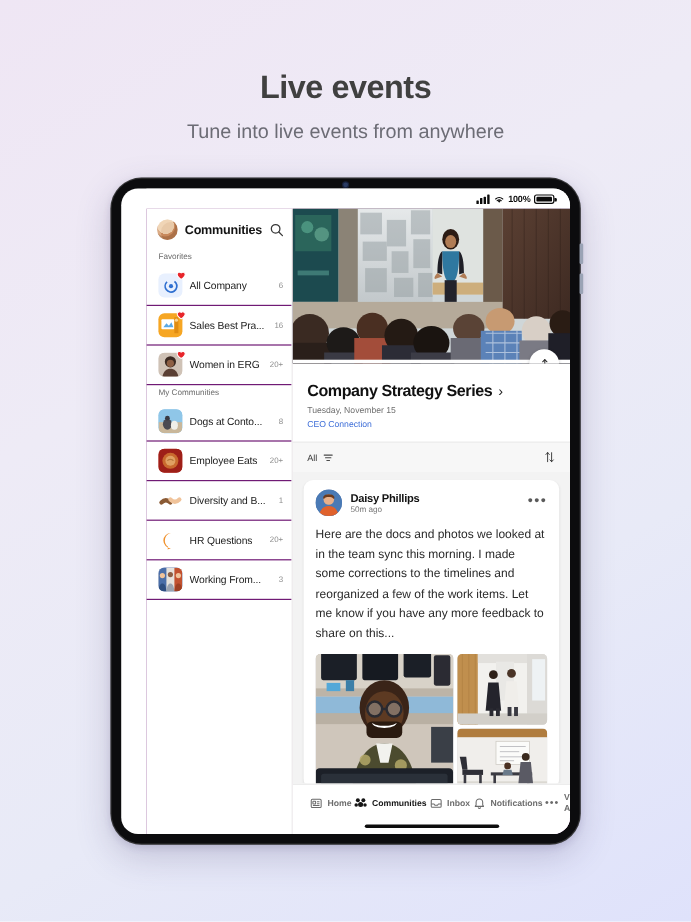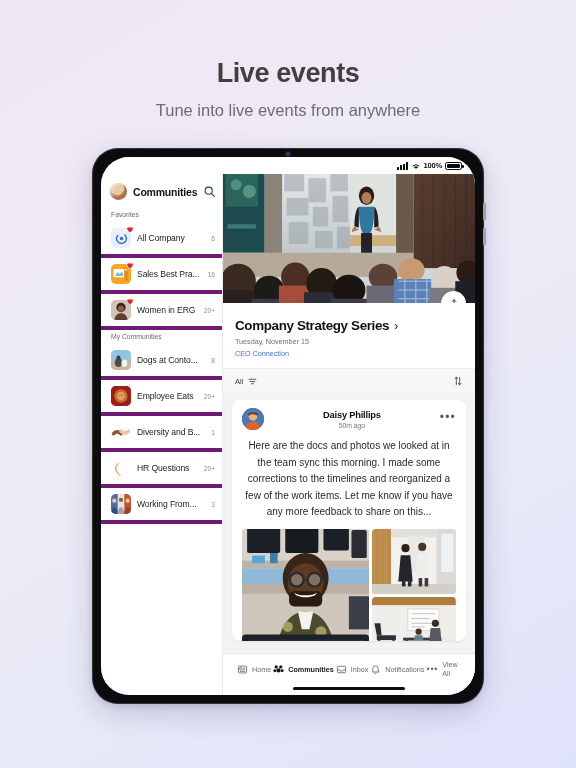--- a/index.html
+++ b/index.html
@@ -47,24 +47,24 @@
   .vol-btn {
     position: absolute; right: -2px; width: 3px; height: 17px;
     background: #9aa3b5; border-radius: 1px;
   }
   .vol-1 { top: 55px; }
   .vol-2 { top: 80px; }
 
   .screen {
     width: 100%; height: 100%;
     background: #ffffff;
-    border-radius: 28px;
+    border-radius: 14px;
     overflow: hidden;
     position: relative;
-    display: flex; flex-direction: column;
+    display: flex; flex-direction: column; padding-left: 21px;
   }
 
   
   .statusbar {
     height: 17px; background: #fff;
     display: flex; align-items: center; justify-content: flex-end;
     padding: 0 13px 0 0; gap: 3px;
     flex: 0 0 auto;
   }
   .sb-sig { display: flex; align-items: flex-end; gap: 1px; height: 8px; }
@@ -103,21 +103,21 @@
   }
   .sb-title { font-size: 10.5px; font-weight: bold; color: #141414; letter-spacing:-.2px; flex:1; }
   .ic-search { width: 13px; height: 13px; flex:0 0 13px; color:#3a3a3a;}
   .sb-section {
     font-size: 6.8px; color: #6a6a6a; padding: 3px 0 4px 10px; font-weight: 400;
   }
   .sb-list { overflow: hidden; flex: 1 1 auto; }
   .sb-item {
     display: flex; align-items: center; gap: 6px;
     padding: 6px 7px 6px 10px;
-    border-bottom: 4px solid #701a75;
+    border-bottom: 1px solid #701a75;
     position: relative;
   }
   .sb-icon {
     width: 20px; height: 20px; flex: 0 0 20px; border-radius: 5px;
     position: relative; overflow: visible;
   }
   .sb-icon .art { position:absolute; inset:0; border-radius:5px; overflow:hidden;}
   .heart {
     position: absolute; right: -4px; top: -4px; width: 10px; height: 10px;
     z-index: 2;
@@ -155,21 +155,21 @@
   .filterbar {
     display: flex; align-items: center; gap: 5px;
     padding: 7px 12px 7px 12px;
     border-top: 1px solid #ececec;
     background: #f7f7f7;
   }
   .filter-label { font-size: 7.6px; color: #3a3a3a; }
   .ic-filter { width: 9px; height: 9px; color:#4a4a4a;}
   .ic-sort { width: 10px; height: 10px; margin-left: auto; color:#3a3a3a;}
 
-  .feed { flex: 1 1 auto; background: #f3f3f3; padding: 7px 9px 0 9px; overflow: hidden; min-height:0;text-align:center;}
+  .feed { flex: 1 1 auto; background: #f3f3f3; padding: 7px 9px 0 9px; overflow: hidden; min-height:0;}
   .post {
     background: #fff; border-radius: 8px; overflow: hidden;
     box-shadow: 0 1px 2px rgba(0,0,0,.07);
   }
   .post-head { display: flex; align-items: center; gap: 7px; padding: 8px 10px 2px 10px; }
   .post-avatar {
     width: 22px; height: 22px; border-radius: 50%; flex: 0 0 22px; overflow:hidden;
     background: #4a6fa8;
   }
   .post-meta { flex: 1 1 auto; min-width: 0; }
@@ -190,21 +190,21 @@
 
   
   .tabbar {
     flex: 0 0 auto; background: #fff;
     border-top: 1px solid #e8e8e8;
     display: flex; align-items: center;
     padding: 6px 14px 4px 14px; gap: 2px;
   }
   .tab { display: flex; align-items: center; gap: 4px; flex: 1 1 auto; justify-content: center;}
   .tab .glyph { width: 11px; height: 11px; color: #6a6a6a; display:flex; align-items:center; justify-content:center;}
-  .tab .txt { font-size: 7.2px; color: #6c6c6c; }
+  .tab .txt { font-size: 7.2px; color: #6c6c6c; font-weight: bold; }
   .tab.active .glyph { color: #151515; }
   .tab.active .txt { color: #151515; font-weight: bold; }
   .dots { font-size: 9px; color: #6a6a6a; letter-spacing: .8px; line-height:1;}
   .home-ind {
     height: 13px; background: #fff; display: flex; align-items: center; justify-content: center;
     flex: 0 0 13px;
   }
   .home-ind i { display:block; width: 112px; height: 3px; border-radius: 2px; background: #0d0d0d; }
 </style>
 </head>

